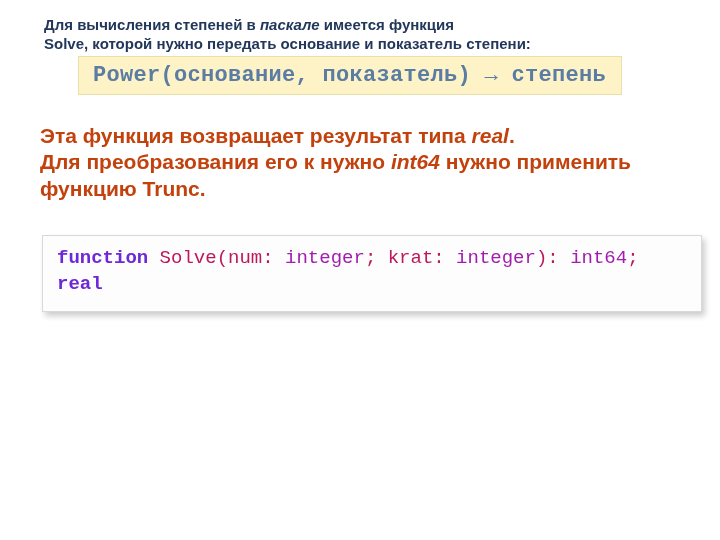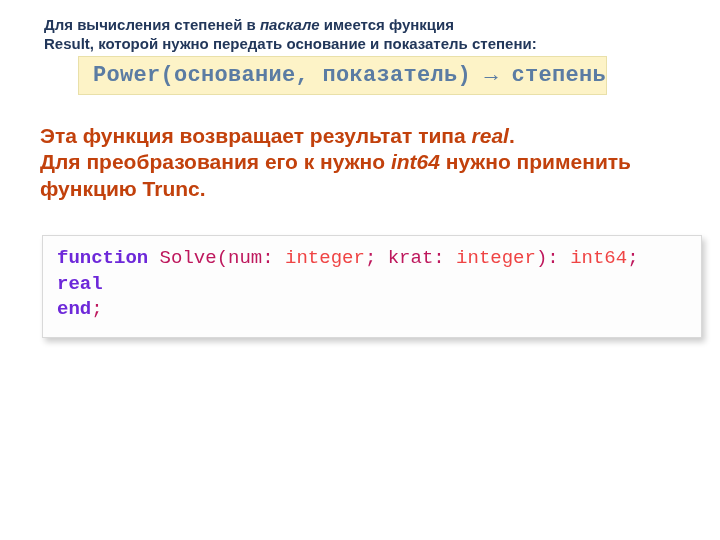--- a/index.html
+++ b/index.html
@@ -23,21 +23,21 @@
   .intro .it { font-style: italic; }
   .intro .pow { color: #22375a; font-style: normal; }
   .power-box {
     display: inline-block;
     background: #fdf3c7;
     border: 1px solid #e9e0a9;
     color: #5b7ca3;
     font-family: "Courier New", monospace;
     font-size: 22px;
     font-weight: 700;
-    padding: 6px 0 6px 14px;
+    padding: 6px 15px 6px 14px;
     margin: 2px 0 0 60px;
     letter-spacing: 0.3px;
   }
   .para2 {
     margin-top: 28px;
     margin-left: 22px;
     font-size: 21px;
     font-weight: 700;
     color: #c2410c;
     line-height: 1.28;
@@ -50,41 +50,40 @@
     border: 1px solid #d9d9d9;
     box-shadow: 3px 4px 6px rgba(0,0,0,0.2);
     padding: 10px 14px 14px 14px;
     font-family: "Courier New", monospace;
     font-size: 19px;
     line-height: 1.35;
     box-sizing: border-box;
   }
   .kw { color: #6d28d9; font-weight: 700; }
   .ident { color: #be185d; }
-  .type { color: #ef4444; }
+  .type { color: #a21caf; }
   .res { color: #1f5ea8; }
   .code-line { white-space: pre; }
 </style>
 </head>
 <body>
 
 
 
 <div class="intro">
   <span>Для вычисления степеней в </span><span class="it">паскале</span><span> имеется функция </span><br>
-  <span class="pow">Result,</span><span> которой нужно передать основание и показатель степени:</span>
+  <span class="pow">Solve,</span><span> которой нужно передать основание и показатель степени:</span>
 </div>
 
 <div class="power-box">Power(основание, показатель) → степень</div>
 
 <div class="para2">
   <span>Эта функция возвращает результат типа </span><span class="it">real</span><span>.</span><br>
   <span>Для преобразования его к нужно </span><span class="it">int64</span><span> нужно применить функцию </span><span>Trunc</span><span>.</span>
 </div>
 
 <div class="code-card">
   <div class="code-line"><span class="kw">function</span><span class="ident"> Solve(num: </span><span class="type">integer</span><span class="ident">; krat: </span><span class="type">integer</span><span class="ident">): </span><span class="type">int64</span><span class="ident">;</span></div>
   <div class="code-line"><span class="kw">real</span></div>
-  <div class="code-line"><span class="kw">end</span><span class="ident">;</span></div>
 </div>
 
 
 
 
 </body></html>

